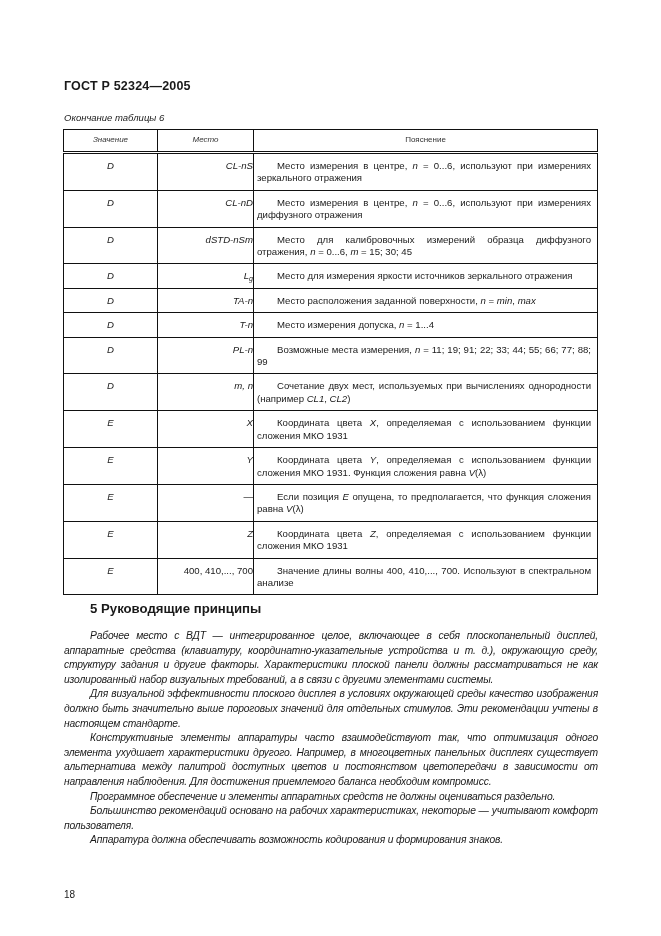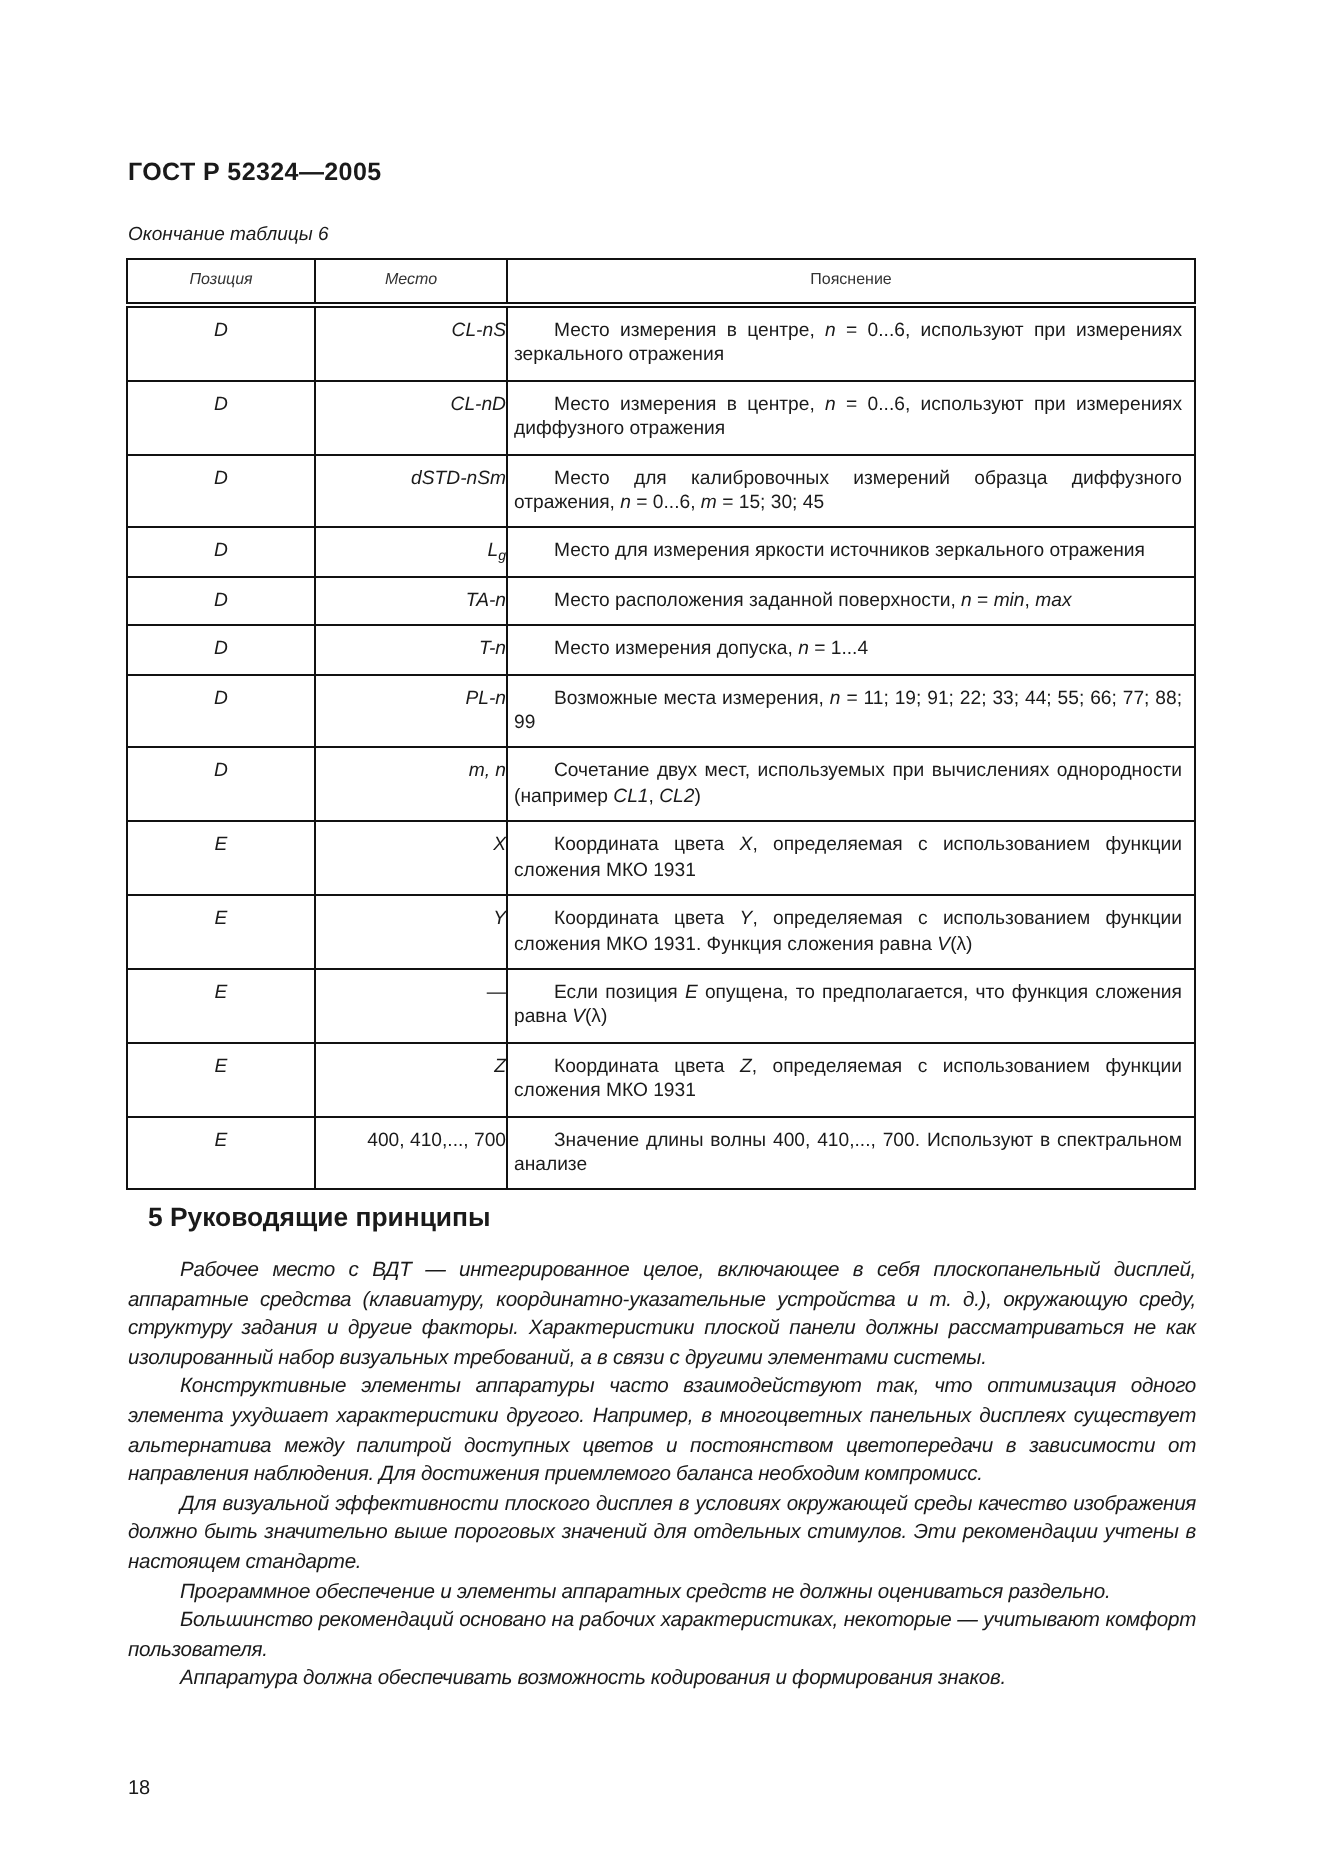--- a/index.html
+++ b/index.html
@@ -14,35 +14,35 @@
   .c-sym { width: 95px; text-align: right; font-style: italic; }
   .c-sym.up { font-style: normal; }
   .c-exp { text-align: justify; margin-top: 15px; }
   td.c-pos, td.c-sym { padding-top: 6px !important; }
   td.c-exp { padding: 6px 6px 5px 3px !important; }
   .ind { display: inline-block; width: 20px; }
   tr.r2 td { height: 24px; }
   tr.r1 td { height: 12px; }
   i { font-style: italic; }
   sub { font-size: 7px; vertical-align: -2px; line-height: 0; }
-  .sec-h { position: absolute; left: 74px; top: 601px; font-size: 13.2px; font-weight: bold; }
+  .sec-h { position: absolute; left: 90px; top: 601px; font-size: 13.2px; font-weight: bold; }
   .body-text { position: absolute; left: 64px; top: 629px; width: 534px; font-size: 10.3px; line-height: 14.6px; text-align: justify; letter-spacing: -0.15px; font-style: italic; }
   .body-text p { margin: 0; text-indent: 26px; }
   .page-no { position: absolute; left: 64px; top: 861px; font-size: 10px; margin-top: 28px; }
 </style>
 </head>
 <body>
 
 <div class="std-title">ГОСТ Р 52324—2005</div>
 <div class="caption">Окончание  таблицы 6</div>
 
 <table class="t6">
   <thead>
     <tr>
-      <th class="c-pos">Позиция</th>
+      <th class="c-pos">Значение</th>
       <th class="c-sym">Место</th>
       <th class="c-exp-h">Пояснение</th>
     </tr>
   </thead>
   <tbody id="tbody">
       <tr class="r2">
         <td class="c-pos">D</td>
         <td class="c-sym"><span>CL-nS</span></td>
         <td class="c-exp"><span class="ind"></span><span>Место измерения в центре, </span><i>n</i><span> = 0...6, используют при измерениях зеркального отражения</span></td>
       </tr>
@@ -106,20 +106,20 @@
         <td class="c-sym up"><span>400, 410,..., 700</span></td>
         <td class="c-exp"><span class="ind"></span><span>Значение длины волны 400, 410,..., 700. Используют в спектральном анализе</span></td>
       </tr>
     </tbody>
 </table>
 
 <div class="sec-h">5 Руководящие принципы</div>
 
 <div class="body-text">
   <p>Рабочее место с ВДТ — интегрированное целое, включающее в себя плоскопанельный дисплей, аппаратные средства (клавиатуру, координатно-указательные устройства и т. д.), окружающую среду, структуру задания и другие факторы. Характеристики плоской панели должны рассматриваться не как изолированный набор визуальных требований, а в связи с другими элементами системы.</p>
+  <p>Для визуальной эффективности плоского дисплея в условиях окружающей среды качество изображения должно быть значительно выше пороговых значений для отдельных стимулов. Эти рекомендации учтены в настоящем стандарте.</p>
   <p>Конструктивные элементы аппаратуры часто взаимодействуют так, что оптимизация одного элемента ухудшает характеристики другого. Например, в многоцветных панельных дисплеях существует альтернатива между палитрой доступных цветов и постоянством цветопередачи в зависимости от направления наблюдения. Для достижения приемлемого баланса необходим компромисс.</p>
-  <p>Для визуальной эффективности плоского дисплея в условиях окружающей среды качество изображения должно быть значительно выше пороговых значений для отдельных стимулов. Эти рекомендации учтены в настоящем стандарте.</p>
   <p>Программное обеспечение и элементы аппаратных средств не должны оцениваться раздельно.</p>
   <p>Большинство рекомендаций основано на рабочих характеристиках, некоторые — учитывают комфорт пользователя.</p>
   <p>Аппаратура должна обеспечивать возможность кодирования и формирования знаков.</p>
 </div>
 
 <div class="page-no">18</div>
 
 </body></html>

